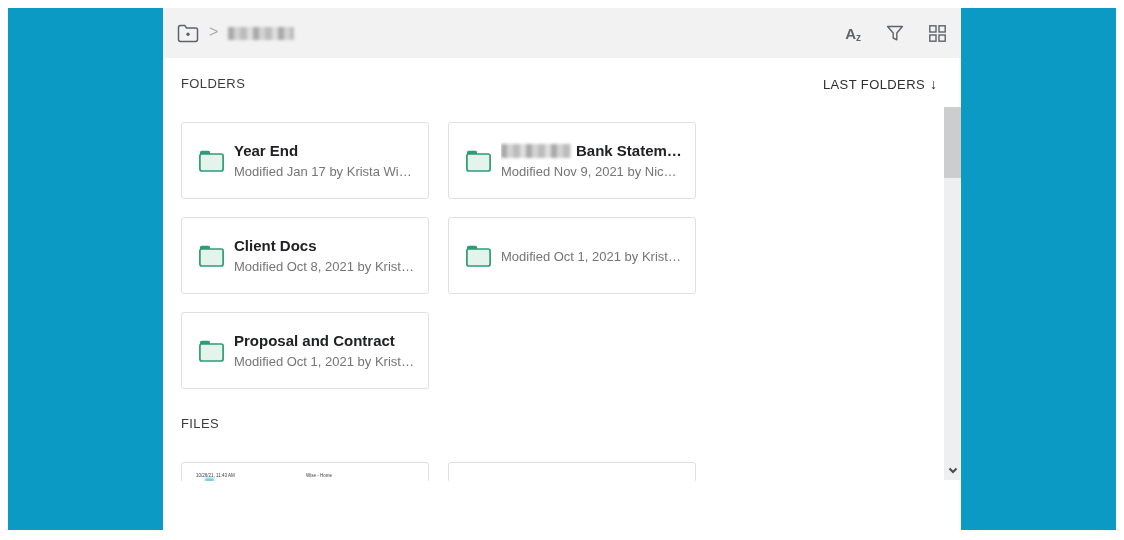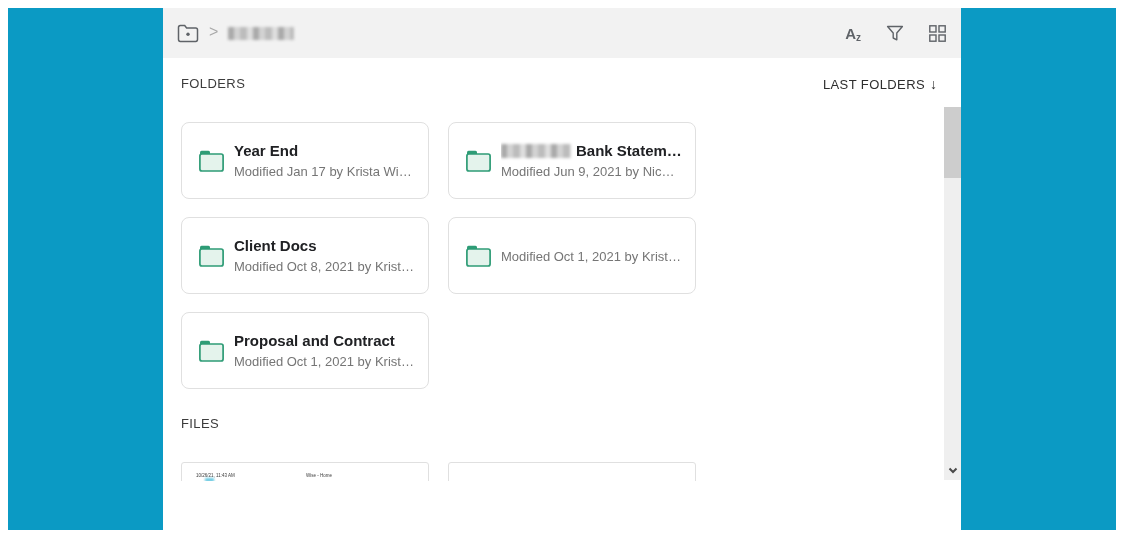--- a/index.html
+++ b/index.html
@@ -44,21 +44,21 @@
   .section-label { position:absolute; font-size:13px; color:#3c3c3c; letter-spacing:.4px; }
   #folders-label { left:18px; top:18px; }
   #files-label   { left:18px; top:358px; }
 
   .sort-control { position:absolute; right:24px; top:18px; font-size:13px; color:#2e2e2e;
                   letter-spacing:.4px; cursor:pointer; display:flex; align-items:center; }
   .sort-arrow { margin-left:5px; font-size:14px; letter-spacing:0; }
 
   .folder-grid { position:absolute; left:18px; top:64px; display:grid;
                  grid-template-columns:248px 248px; column-gap:19px; row-gap:18px; }
-  .folder-card { width:248px; height:77px; border:1px solid #e0e0e0; border-radius:8px;
+  .folder-card { width:248px; height:77px; border:1px solid #e0e0e0; border-radius:3px;
                  background:#fff; display:flex; align-items:center; padding-left:17px;
                  cursor:pointer; }
   .folder-glyph { width:25px; height:22px; margin-right:10px; flex:none; }
   .card-text { min-width:0; }
   .card-title { font-size:15px; font-weight:700; color:#202124; line-height:20px;
                 white-space:nowrap; overflow:hidden; }
   .card-sub { font-size:13px; color:#757575; line-height:17px; margin-top:2px;
               white-space:nowrap; overflow:hidden; }
 
   .files-grid { position:absolute; left:18px; top:404px; display:grid;
@@ -147,21 +147,21 @@
         </div>
       </div>
 
       <div class="folder-card">
         <svg class="folder-glyph" viewBox="0 0 25 22">
           <rect x="1" y="0.8" width="10" height="7" rx="1.5" fill="#2e9c76"></rect>
           <rect x="0.9" y="4" width="23.2" height="17" rx="2" fill="#e4f3ec" stroke="#2e9c76" stroke-width="1.7"></rect>
         </svg>
         <div class="card-text">
           <div class="card-title"><span class="redact title-redact"></span><span>Bank Statem…</span></div>
-          <div class="card-sub">Modified Jun 9, 2021 by Nic…</div>
+          <div class="card-sub">Modified Nov 9, 2021 by Nic…</div>
         </div>
       </div>
 
       <div class="folder-card">
         <svg class="folder-glyph" viewBox="0 0 25 22">
           <rect x="1" y="0.8" width="10" height="7" rx="1.5" fill="#2e9c76"></rect>
           <rect x="0.9" y="4" width="23.2" height="17" rx="2" fill="#e4f3ec" stroke="#2e9c76" stroke-width="1.7"></rect>
         </svg>
         <div class="card-text">
           <div class="card-title">Client Docs</div>

